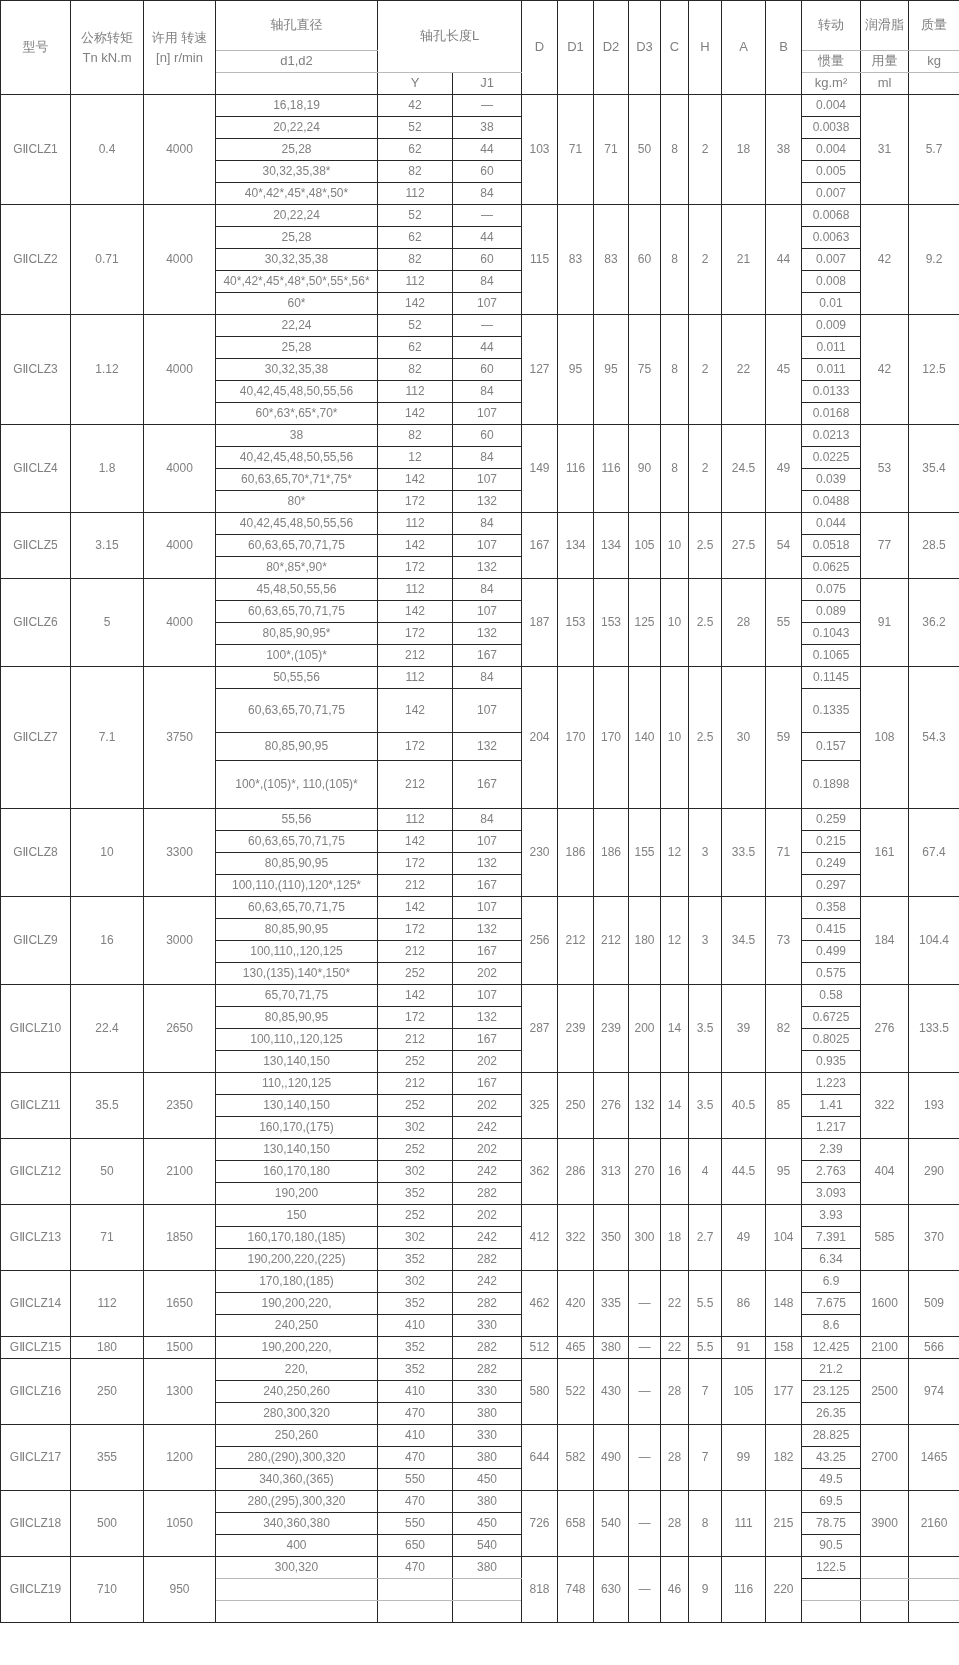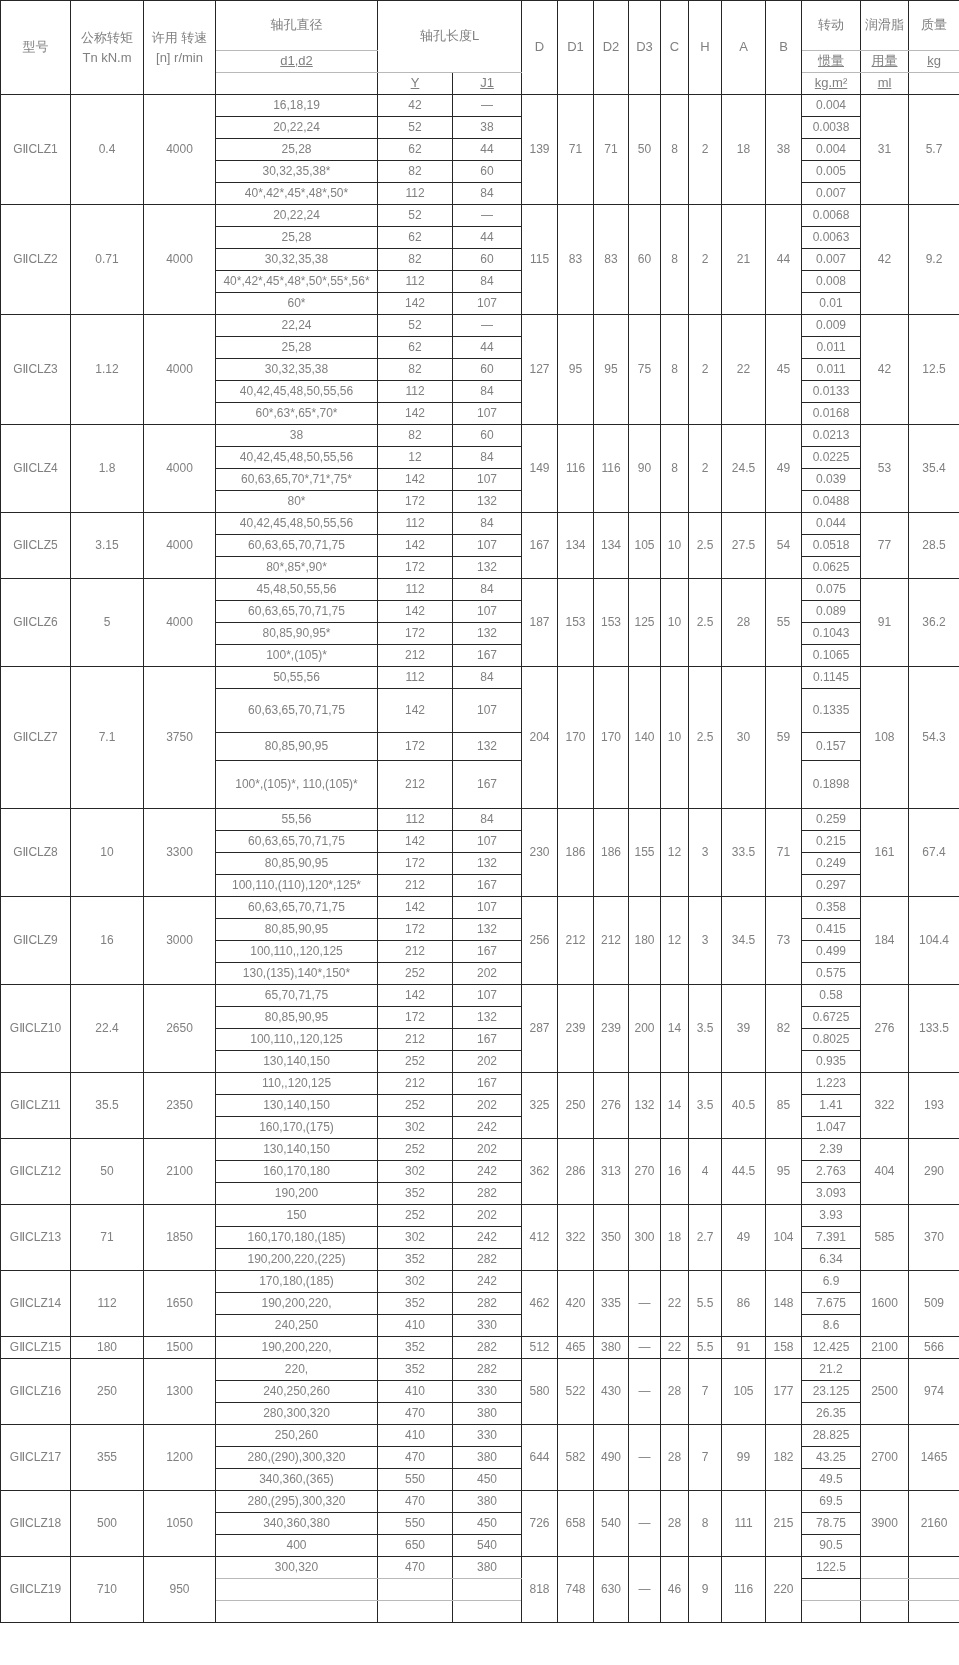--- a/index.html
+++ b/index.html
@@ -20,21 +20,21 @@
     line-height:1.3;
     padding:0 2px;
     word-break:break-all;
     overflow:hidden;
   }
   thead th{font-size:13px;}
   thead tr.h1{height:50px;}
   thead tr.h2{height:22px;}
   thead tr.h3{height:22px;}
   tbody tr{height:22px;}
-  .lt{border-top-color:#b9b9b9;text-decoration:underline;}
+  .lt{border-top-color:#b9b9b9;}
   .lb{border-bottom-color:#b9b9b9;}
   .hdr2 div{line-height:1.5;}
 </style>
 </head>
 <body>
 
 <table>
   <colgroup>
     <col style="width:70px">
       <col style="width:73px">
@@ -95,21 +95,21 @@
     </tr>
   </thead>
   <tbody id="table-body">
       <tr>
         <td rowspan="5">GⅡCLZ1</td>
         <td rowspan="5">0.4</td>
         <td rowspan="5">4000</td>
         <td>16,18,19</td>
         <td>42</td>
         <td>—</td>
-        <td rowspan="5">139</td>
+        <td rowspan="5">103</td>
         <td rowspan="5">71</td>
         <td rowspan="5">71</td>
         <td rowspan="5">50</td>
         <td rowspan="5">8</td>
         <td rowspan="5">2</td>
         <td rowspan="5">18</td>
         <td rowspan="5">38</td>
         <td>0.004</td>
         <td rowspan="5">31</td>
         <td rowspan="5">5.7</td>
@@ -499,21 +499,21 @@
       <tr>
         <td>130,140,150</td>
         <td>252</td>
         <td>202</td>
         <td>1.41</td>
       </tr>
       <tr>
         <td>160,170,(175)</td>
         <td>302</td>
         <td>242</td>
-        <td>1.047</td>
+        <td>1.217</td>
       </tr>
       <tr>
         <td rowspan="3">GⅡCLZ12</td>
         <td rowspan="3">50</td>
         <td rowspan="3">2100</td>
         <td>130,140,150</td>
         <td>252</td>
         <td>202</td>
         <td rowspan="3">362</td>
         <td rowspan="3">286</td>

